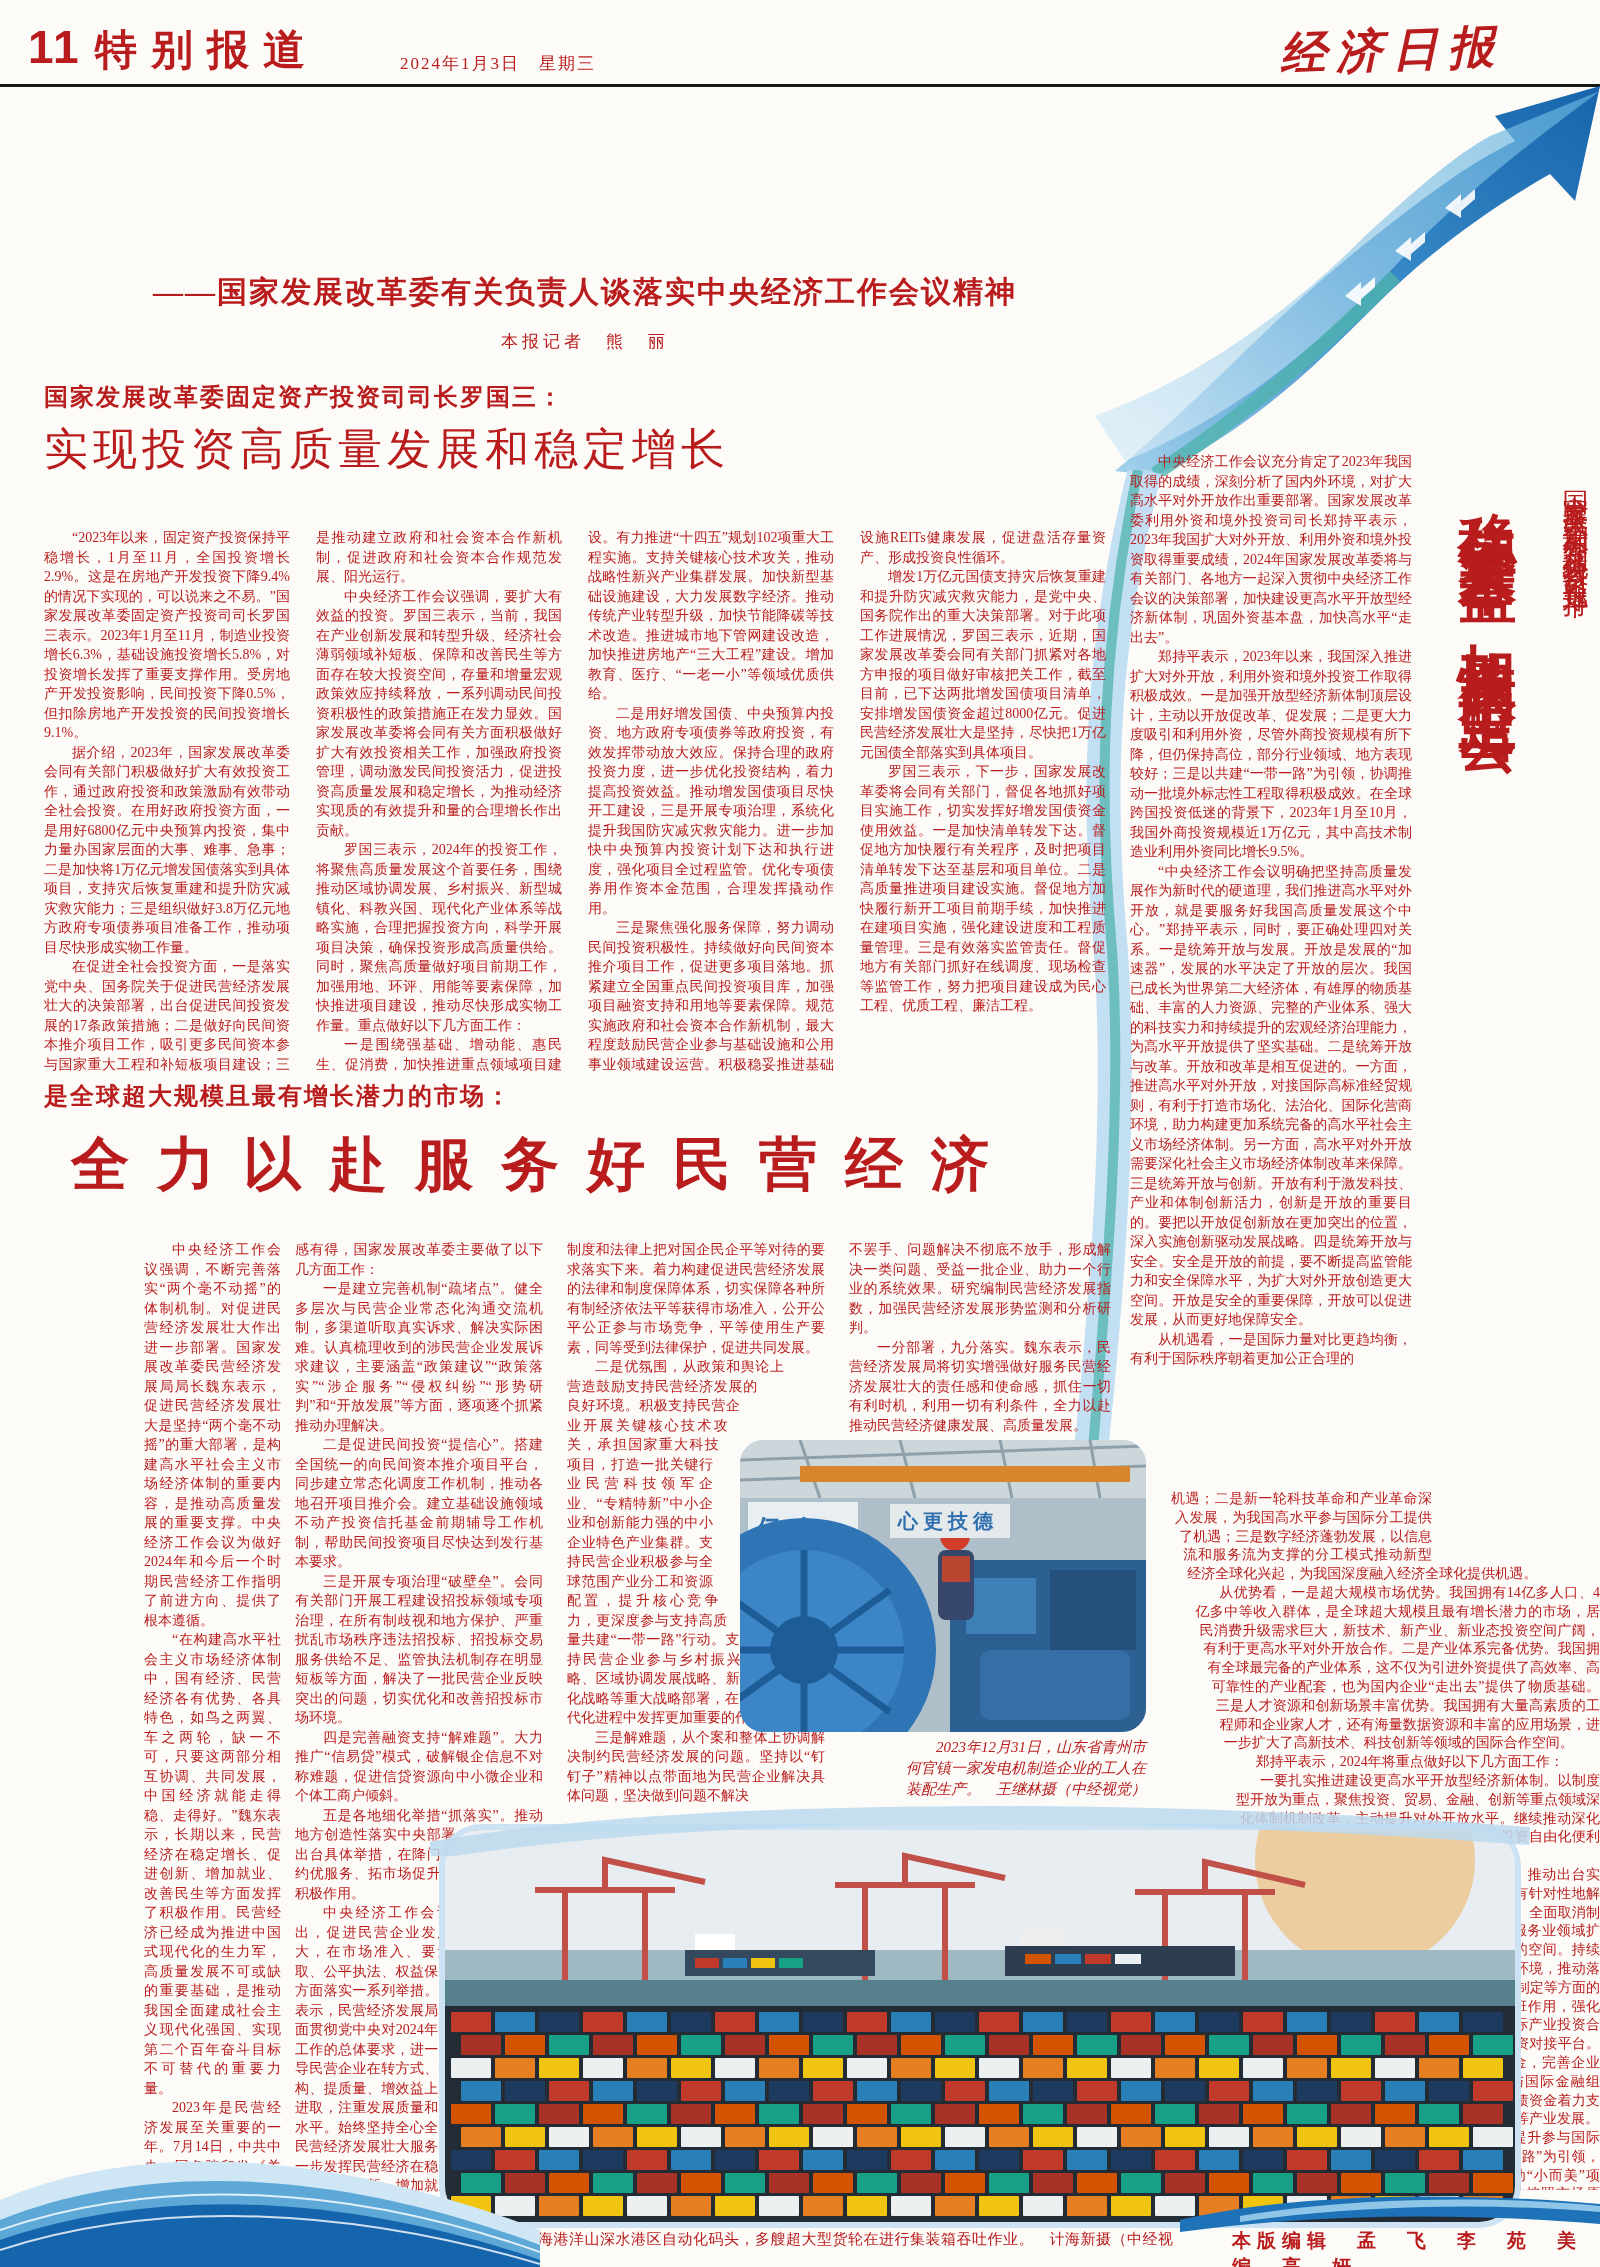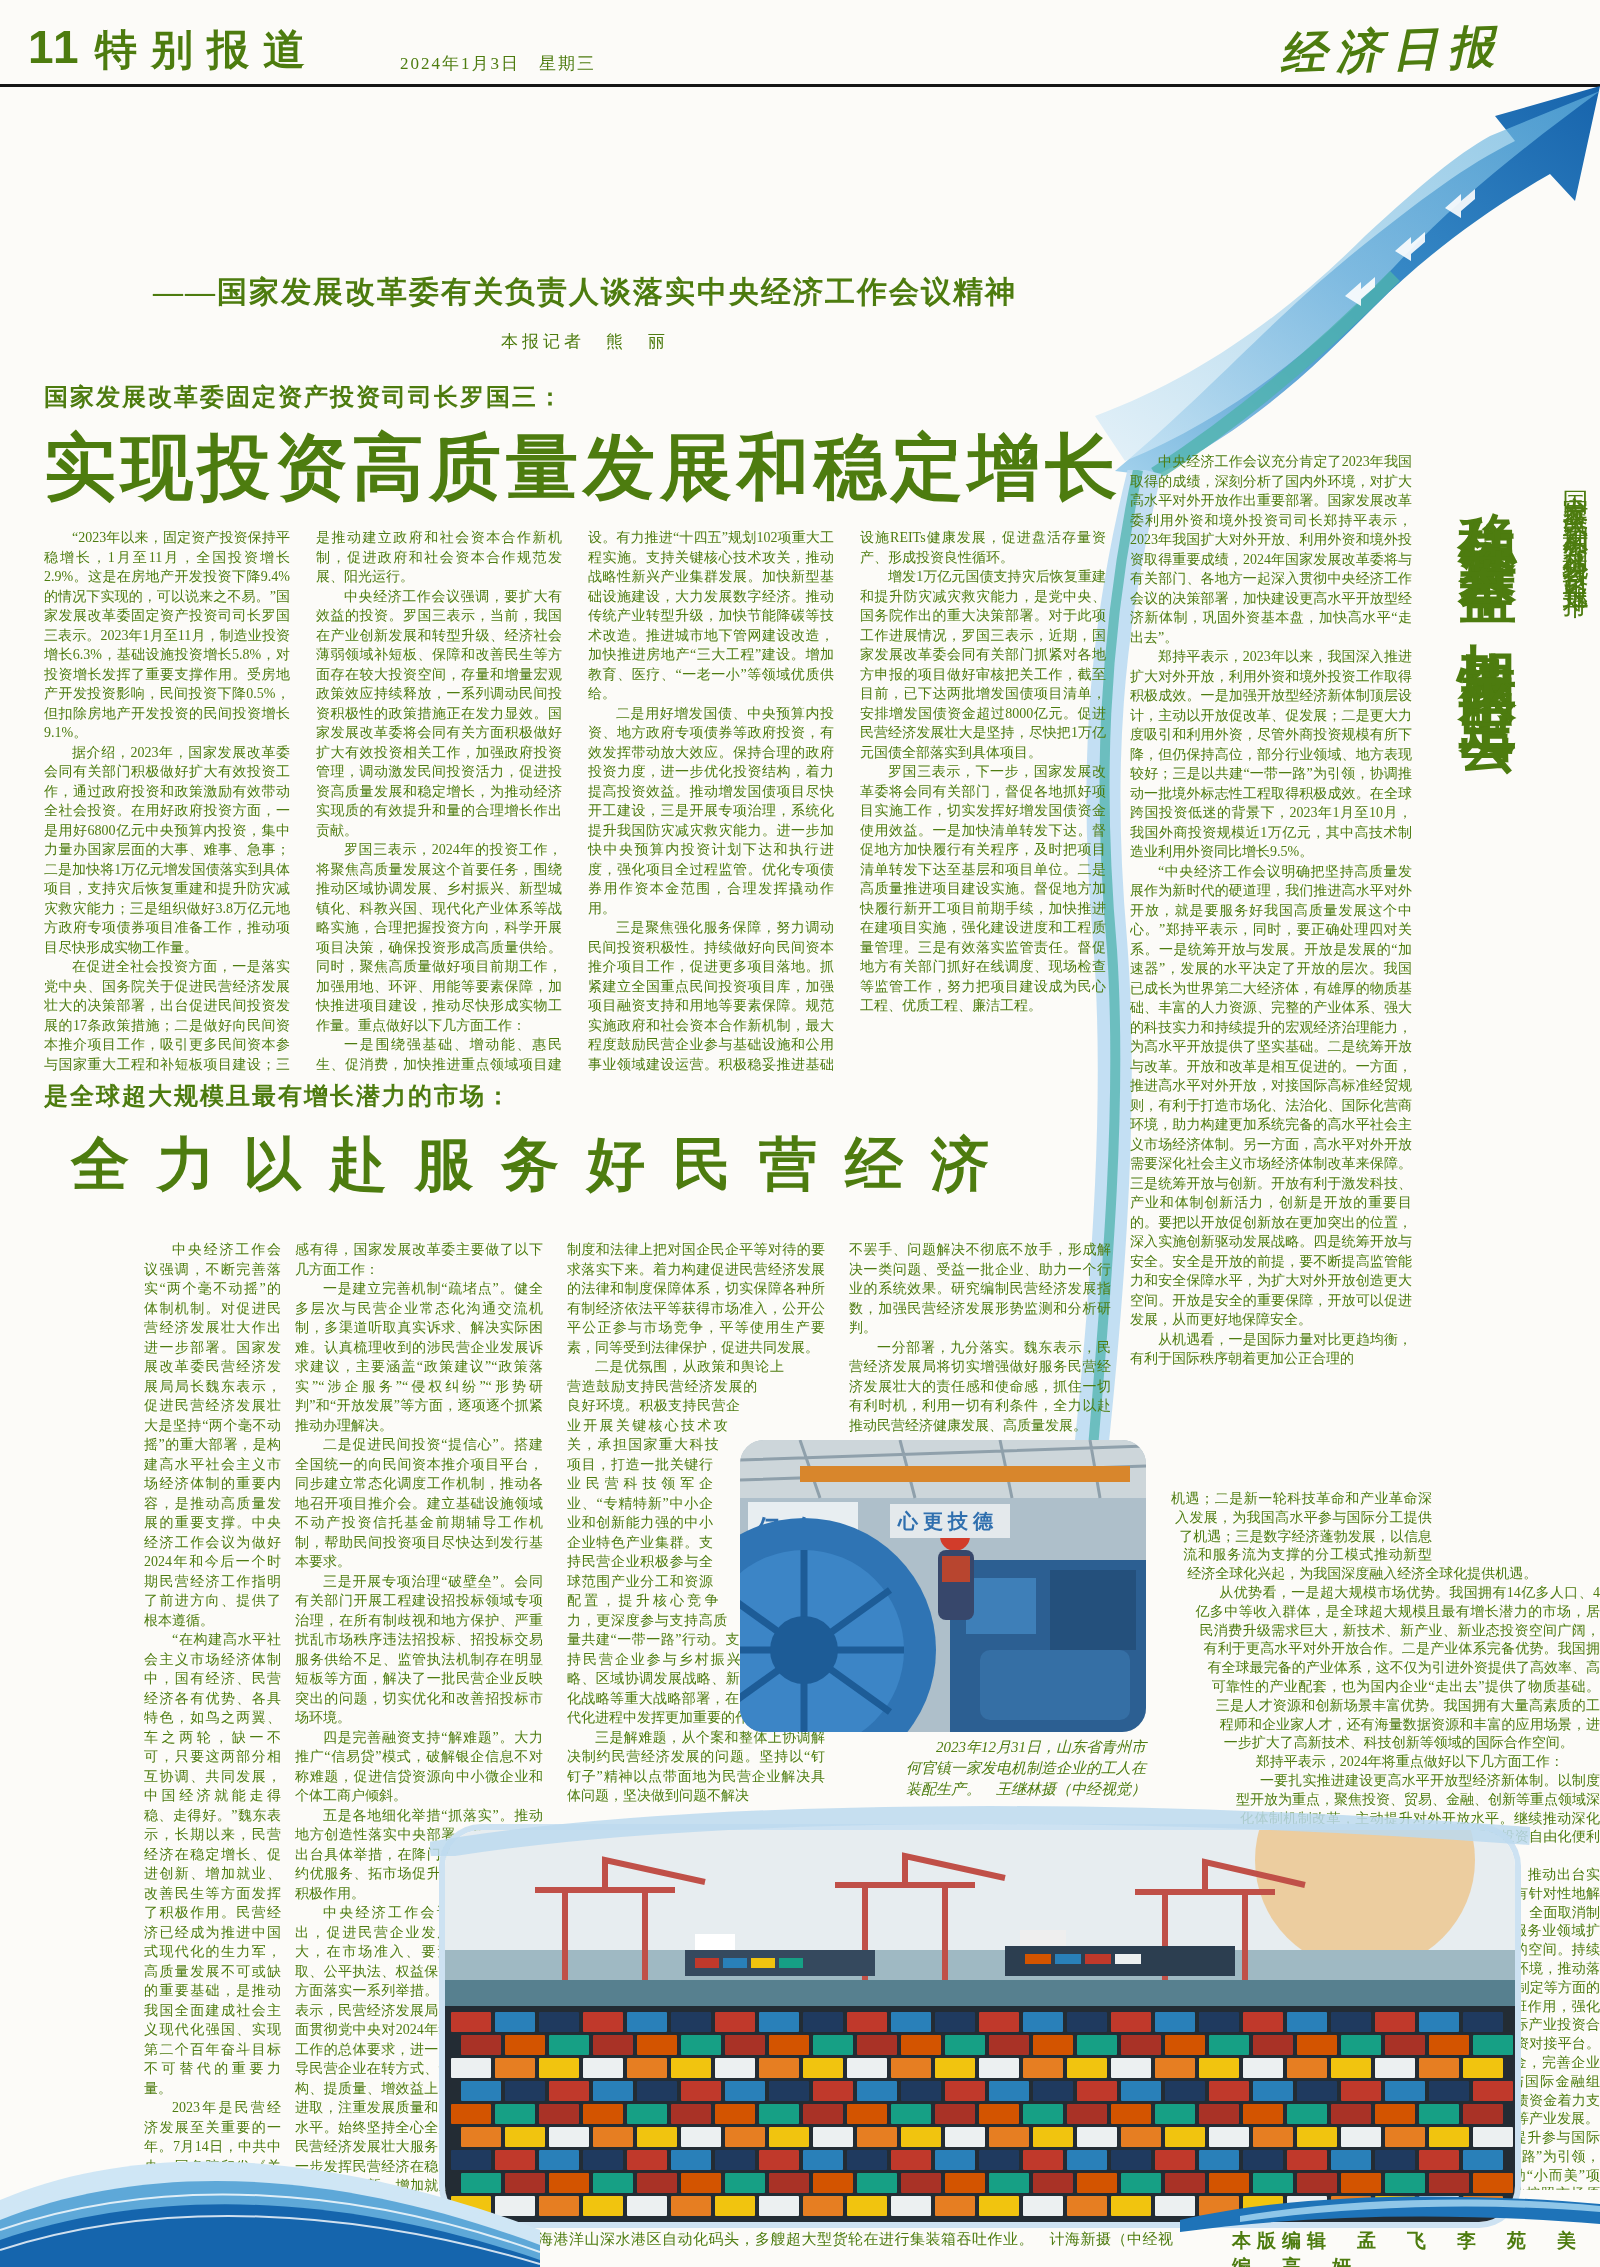--- a/index.html
+++ b/index.html
@@ -1,17 +1,17 @@
 <!DOCTYPE html>
 <html><head>
 <meta charset="utf-8">
 <style>
   html,body{margin:0;padding:0;background:#888;}
   #page{position:relative;width:1600px;height:2267px;background:#fcfbf8;overflow:hidden;
-        font-family:"Liberation Serif","DejaVu Serif",serif;color:#4d7c0f;}
+        font-family:"Liberation Serif","DejaVu Serif",serif;color:#b91c1c;}
   .abs{position:absolute;}
 
   
   #page-num{left:28px;top:20px;font-family:"Liberation Sans","DejaVu Sans",sans-serif;
             font-weight:900;font-size:46px;letter-spacing:2px;}
   #section-name{left:95px;top:22px;font-family:Liberation Mono, monospace;font-weight:900;
                 font-size:42px;letter-spacing:14px;}
   #header-date{left:400px;top:52px;font-size:17px;letter-spacing:2px;}
   #masthead{left:1280px;top:18px;width:320px;font-family:"DejaVu Serif",serif;font-style:italic;
             font-weight:bold;font-size:46px;letter-spacing:10px;transform:rotate(-2deg);}
@@ -21,22 +21,22 @@
   #lead-headline{left:50px;top:158px;width:1070px;text-align:center;
      font-family:"Liberation Sans","DejaVu Sans",sans-serif;font-weight:900;font-size:74px;
      letter-spacing:10px;white-space:nowrap;}
   #lead-subtitle{left:50px;top:272px;width:1070px;text-align:center;font-weight:bold;
      font-size:30px;letter-spacing:2px;}
   #lead-reporter{left:50px;top:330px;width:1070px;text-align:center;font-size:17px;letter-spacing:4px;}
 
   
   .kicker{font-weight:bold;font-size:24px;letter-spacing:2px;}
   #s1-kicker{left:44px;top:381px;}
-  #s1-headline{left:44px;top:420px;width:1062px;font-weight:700;
-     font-size:72px;letter-spacing:5px;white-space:nowrap;}
+  #s1-headline{left:44px;top:420px;width:1062px;font-weight:400;
+     font-size:44px;letter-spacing:5px;white-space:nowrap;}
   #s2-kicker{left:44px;top:1080px;}
   #s2-headline{left:44px;top:1126px;width:1000px;text-align:center;font-weight:900;
      font-size:58px;letter-spacing:28px;white-space:nowrap;}
 
   
   .bodytxt{font-size:14px;line-height:19.5px;text-align:justify;overflow:hidden;}
   .bodytxt p{margin:0;text-indent:2em;}
   .cont p:first-child{text-indent:0;}
   #s1-body{left:44px;top:528px;width:1062px;height:552px;column-count:4;column-gap:26px;}
   #s2-col1{left:44px;top:1240px;width:237px;height:998px;}

